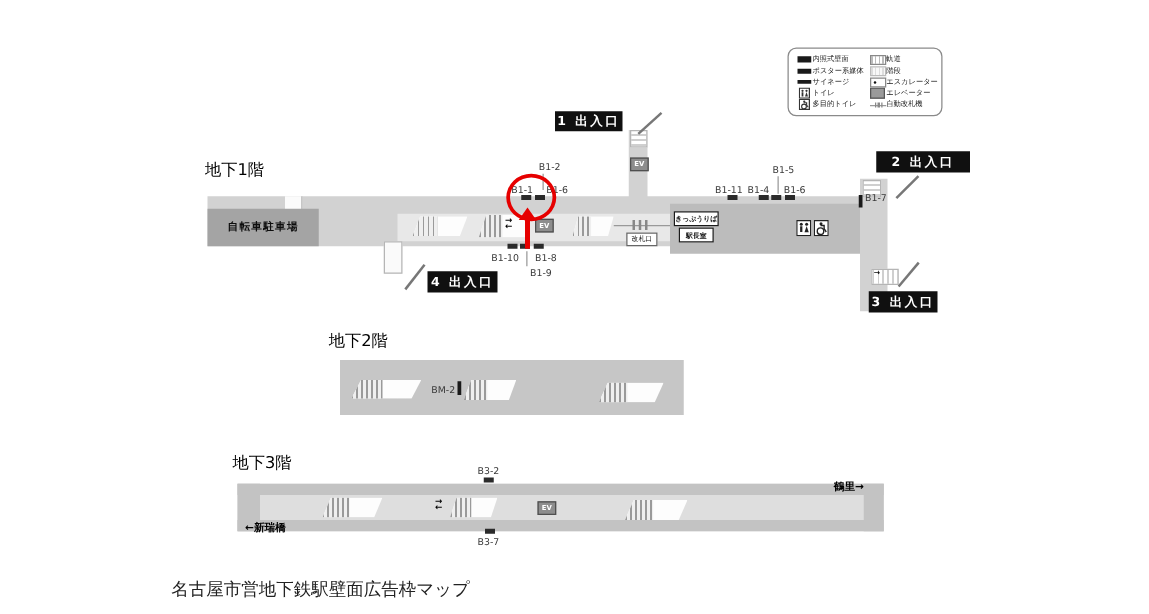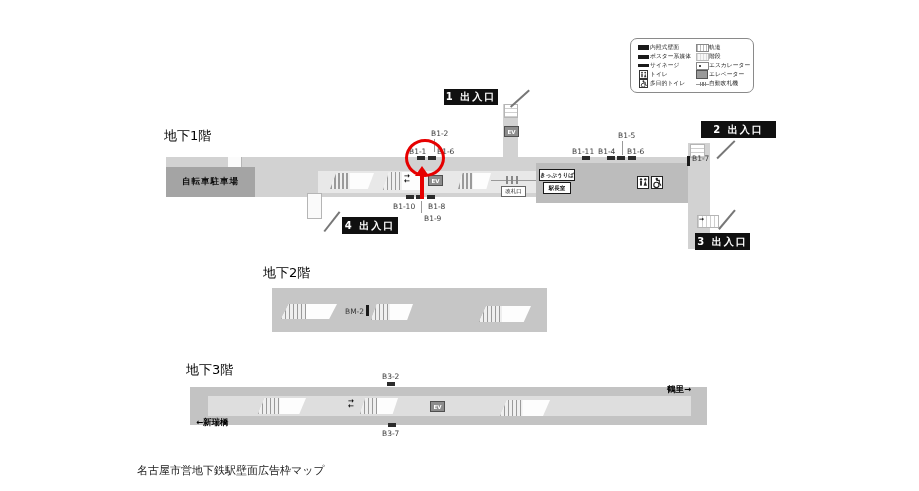--- a/index.html
+++ b/index.html
@@ -50,21 +50,21 @@
   .ministair{position:absolute;background-color:#fff;border:1px solid #b5b5b5;
     background-image:repeating-linear-gradient(0deg,#cfcfcf 0 1.5px,#fff 1.5px 4px);}
   .diag{position:absolute;width:1.5px;background:#777;}
   .escarrows{position:absolute;display:flex;flex-direction:column;font-size:7px;line-height:4.5px;
     color:#000;font-weight:bold;}
   .dir-label{position:absolute;font-size:8.5px;font-weight:bold;color:#000;white-space:nowrap;}
   .red-circle{position:absolute;left:405px;top:139px;width:34px;height:32px;border:3px solid #e60000;border-radius:50%;}
   .red-shaft{position:absolute;left:420px;top:175px;width:4px;height:24px;background:#e60000;}
   .red-head{position:absolute;left:415px;top:166px;width:0;height:0;
     border-left:7px solid transparent;border-right:7px solid transparent;border-bottom:10px solid #e60000;}
-  .caption{position:absolute;left:137px;top:463px;font-size:11px;color:#222;white-space:nowrap;}
+  .caption{position:absolute;left:137px;top:463px;font-size:14px;color:#222;white-space:nowrap;}
   .bike-box{position:absolute;left:166px;top:167px;width:89px;height:30px;background:#a4a4a4;
     display:flex;align-items:center;justify-content:center;}
   .bike-label{font-size:8.5px;font-weight:bold;color:#0d0d0d;letter-spacing:1px;white-space:nowrap;}
   svg{display:block;}
 </style>
 </head>
 <body>
 
 <div id="canvas">
 

